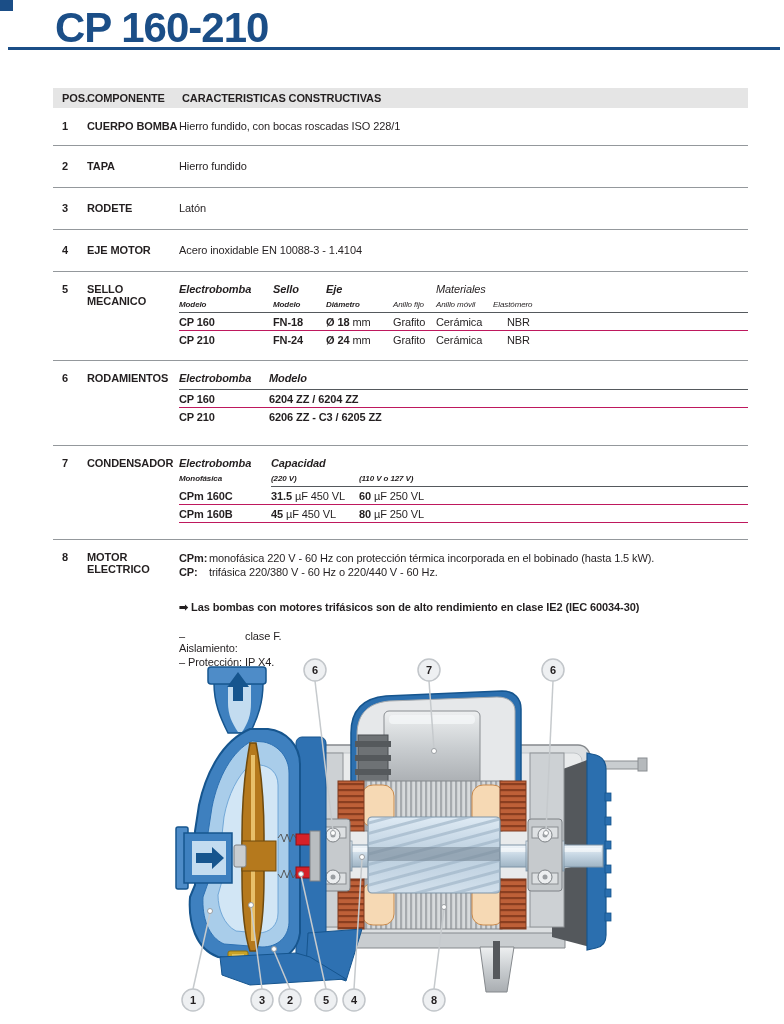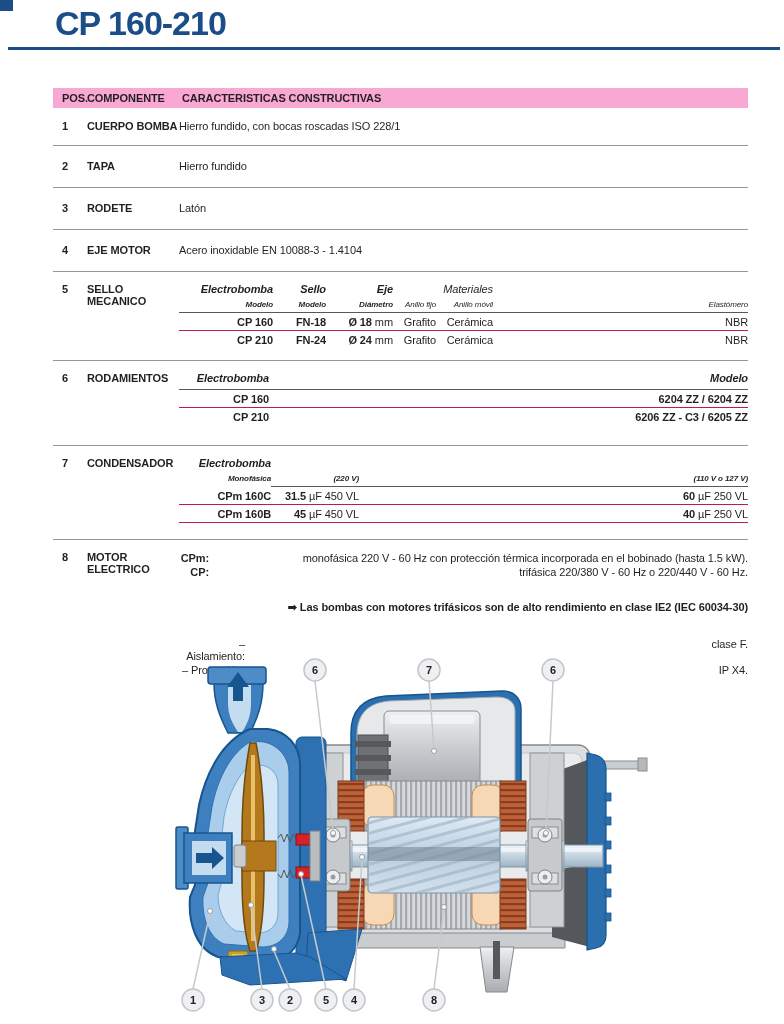--- a/index.html
+++ b/index.html
@@ -1,49 +1,49 @@
 <!DOCTYPE html>
 <html><head>
 <meta charset="utf-8">
 <style>
   html,body { margin:0; padding:0; background:#ffffff; }
   .page { position:relative; width:784px; height:1024px; background:#ffffff;
           font-family:"Liberation Sans", sans-serif; color:#231f20; overflow:hidden;
           letter-spacing:-0.1px; }
   .corner-square { position:absolute; left:0; top:0; width:13px; height:11px; background:#1b4e87; }
-  .title { position:absolute; left:55px; top:4px; font-size:34px; font-weight:bold;
+  .title { position:absolute; left:55px; top:4px; font-size:42px; font-weight:bold;
            color:#1b4e87; letter-spacing:-1px; }
   .rule { position:absolute; left:8px; top:47px; width:772px; height:3px; background:#1b4e87; }
 
   .spec { position:absolute; left:53px; top:88px; width:695px; font-size:11px; }
   .spec-header { display:grid; grid-template-columns:25px 95px 1fr; padding:4px 16px 4px 9px;
-                 background:#f9a8d4; font-weight:bold; }
+                 background:#e5e5e5; font-weight:bold; }
   .row { display:grid; grid-template-columns:25px 92px 1fr; padding:14px 0 15px 9px;
          border-bottom:1px solid #94989c; align-items:start; }
   .row.first { padding:12px 0 13px 9px; }
   .row.last { border-bottom:none; padding-bottom:10px; }
   .pos { font-weight:bold; }
   .cname { font-weight:bold; }
 
-  .sub { width:100%;text-align:right; }
+  .sub { width:100%; }
   .seal-grid { display:grid; grid-template-columns:94px 53px 67px 43px 57px 1fr; }
   .bear-grid { display:grid; grid-template-columns:90px 1fr; }
   .cap-grid  { display:grid; grid-template-columns:92px 88px 1fr; }
   .h1c { font-weight:bold; font-style:italic; padding-bottom:5px; }
   .h1c.lite { font-weight:normal; }
   .h2c { font-style:italic; font-size:8px; font-weight:bold; padding-bottom:3px; }
   .h2c.lite { font-weight:normal; }
   .darkline { border-bottom:1px solid #55595d; }
   .dcell { padding:3px 0 2px 0; }
   .liteline { border-bottom:1px solid #be185d; }
   .bold { font-weight:bold; }
 
   .motor-line { display:grid; grid-template-columns:30px 1fr; line-height:14px; }
   .motor-note { margin-top:22px; font-weight:bold; }
-  .motor-bullet { display:grid; grid-template-columns:66px 1fr; margin-top:24px; line-height:12px; }
+  .motor-bullet { display:grid; grid-template-columns:66px 1fr; margin-top:16px; line-height:12px; }
   .motor-bullet.tight { margin-top:2px; }
 
   .diagram { position:absolute; left:100px; top:645px; width:600px; height:379px; }
   .co-circle { fill:#eef0f2; stroke:#c2c6ca; stroke-width:1.5; }
   .co-num { font-family:"Liberation Sans", sans-serif; font-size:11px; font-weight:bold;
             fill:#231f20; text-anchor:middle; }
   .leader { stroke:#c6cacd; stroke-width:1.5; fill:none; }
   .ldot { fill:#ffffff; stroke:#9a9ea2; stroke-width:1; }
 </style>
 </head>
@@ -140,35 +140,36 @@
         </div>
       </div>
     </div>
 
     <div class="row" style="padding-top:11px; padding-bottom:16px;">
       <div class="pos">7</div>
       <div class="cname">CONDENSADOR</div>
       <div class="sub">
         <div class="cap-grid">
           <div class="h1c">Electrobomba</div>
+          <div class="h1c" style="grid-column:2 / 4;">Capacidad</div>
         </div>
         <div class="cap-grid">
           <div class="h2c">Monofásica</div>
           <div class="h2c darkline">(220 V)</div>
           <div class="h2c darkline">(110 V o 127 V)</div>
         </div>
         <div class="cap-grid">
           <div class="dcell liteline bold">CPm 160C</div>
           <div class="dcell liteline"><b>31.5</b><span> µF 450 VL</span></div>
           <div class="dcell liteline"><b>60</b><span> µF 250 VL</span></div>
         </div>
         <div class="cap-grid">
           <div class="dcell liteline bold">CPm 160B</div>
           <div class="dcell liteline"><b>45</b><span> µF 450 VL</span></div>
-          <div class="dcell liteline"><b>40</b><span> µF 250 VL</span></div>
+          <div class="dcell liteline"><b>80</b><span> µF 250 VL</span></div>
         </div>
       </div>
     </div>
 
     <div class="row last" style="padding-top:11px;">
       <div class="pos">8</div>
       <div class="cname">MOTOR ELECTRICO</div>
       <div class="sub">
         <div class="motor-line">
           <b>CPm:</b>

